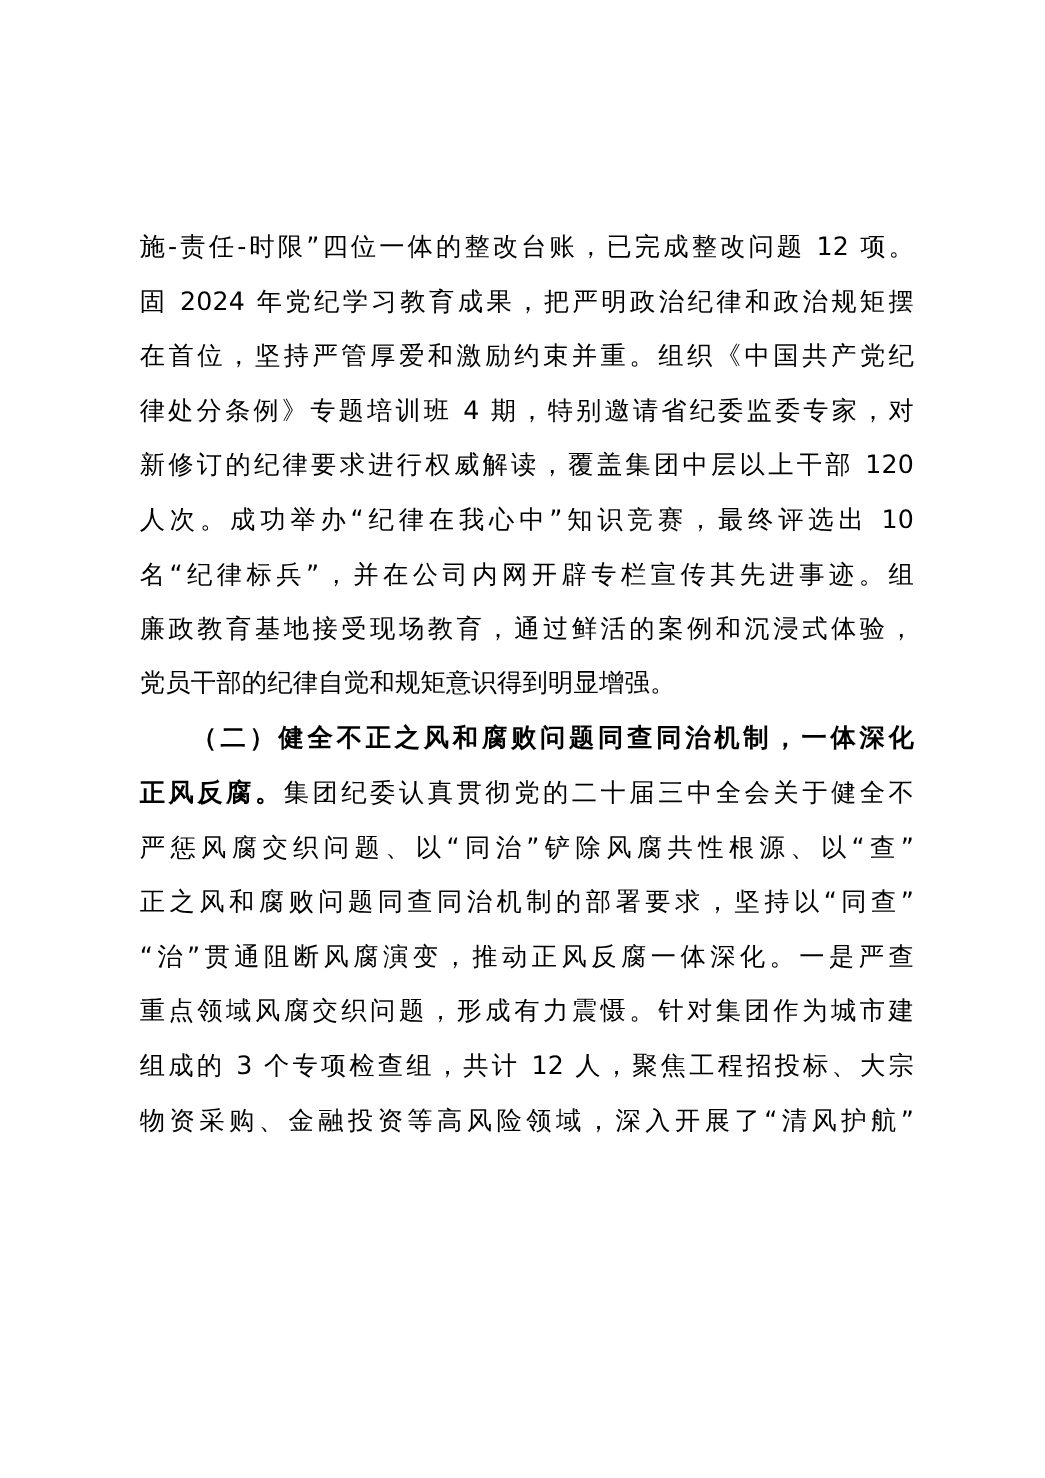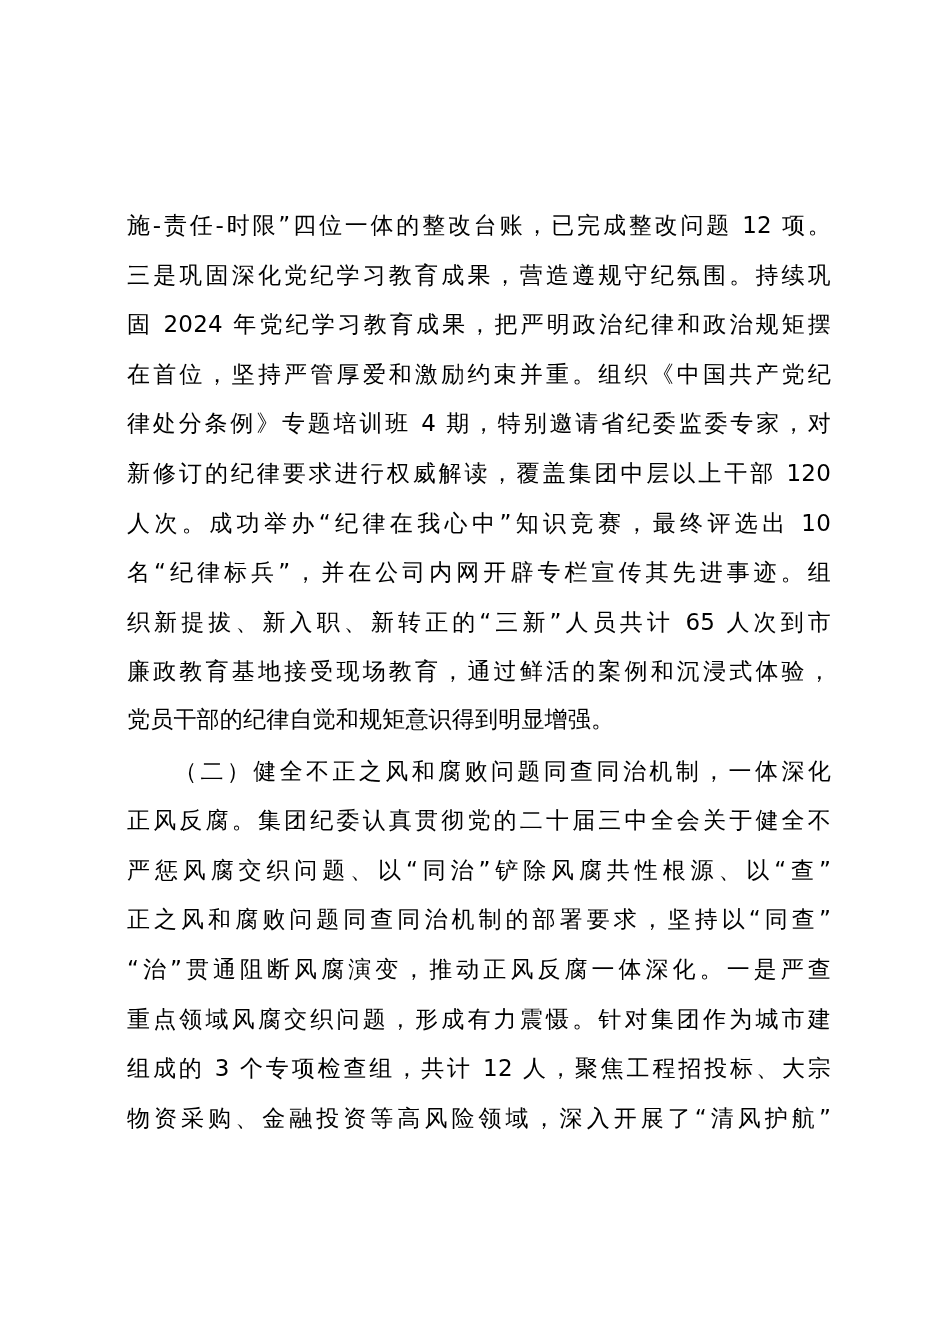--- a/index.html
+++ b/index.html
@@ -40,37 +40,35 @@
       text-align-last: justify;
     }
     .line.last {
       text-align-last: left;
       font-family: Liberation Mono, monospace;
     }
     .line.indent {
       padding-left: 47px;
     }
     .bold {
-      font-weight: normal;
+      font-weight: bold;
     }
   </style>
 </head>
 <body>
 
 <div class="page">
   <div class="text-block">
     <span class="line">施-责任-时限”四位一体的整改台账，已完成整改问题 12 项。</span>
-    <span class="line">三是巩固深化党纪学习教育成果，营造遵规守纪氛围。持续巩</span>
     <span class="line">固 2024 年党纪学习教育成果，把严明政治纪律和政治规矩摆</span>
     <span class="line">在首位，坚持严管厚爱和激励约束并重。组织《中国共产党纪</span>
     <span class="line">律处分条例》专题培训班 4 期，特别邀请省纪委监委专家，对</span>
     <span class="line">新修订的纪律要求进行权威解读，覆盖集团中层以上干部 120</span>
     <span class="line">人次。成功举办“纪律在我心中”知识竞赛，最终评选出 10</span>
     <span class="line">名“纪律标兵”，并在公司内网开辟专栏宣传其先进事迹。组</span>
-    <span class="line">织新提拔、新入职、新转正的“三新”人员共计 65 人次到市</span>
     <span class="line">廉政教育基地接受现场教育，通过鲜活的案例和沉浸式体验，</span>
     <span class="line last">党员干部的纪律自觉和规矩意识得到明显增强。</span>
     <span class="line indent bold">（二）健全不正之风和腐败问题同查同治机制，一体深化</span>
     <span class="line"><span class="bold">正风反腐。</span><span>集团纪委认真贯彻党的二十届三中全会关于健全不</span></span>
     <span class="line">严惩风腐交织问题、以“同治”铲除风腐共性根源、以“查”</span>
     <span class="line">正之风和腐败问题同查同治机制的部署要求，坚持以“同查”</span>
     <span class="line">“治”贯通阻断风腐演变，推动正风反腐一体深化。一是严查</span>
     <span class="line">重点领域风腐交织问题，形成有力震慑。针对集团作为城市建</span>
     <span class="line">组成的 3 个专项检查组，共计 12 人，聚焦工程招投标、大宗</span>
     <span class="line">物资采购、金融投资等高风险领域，深入开展了“清风护航”</span>

